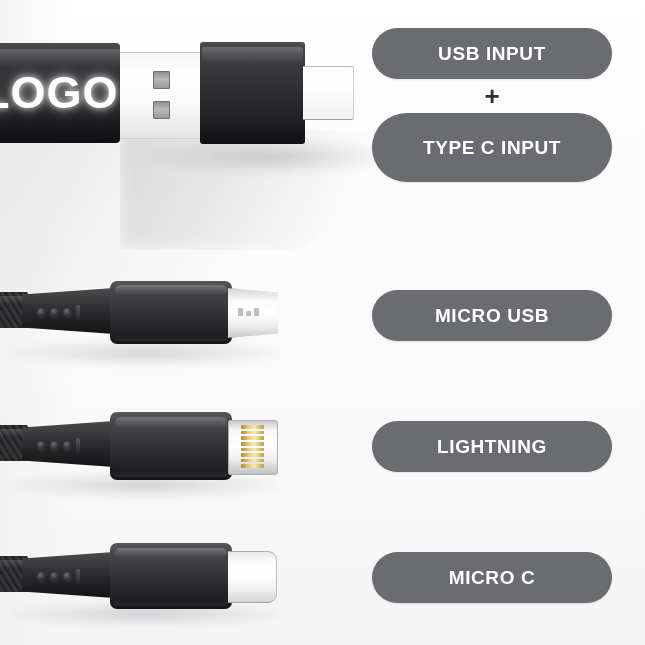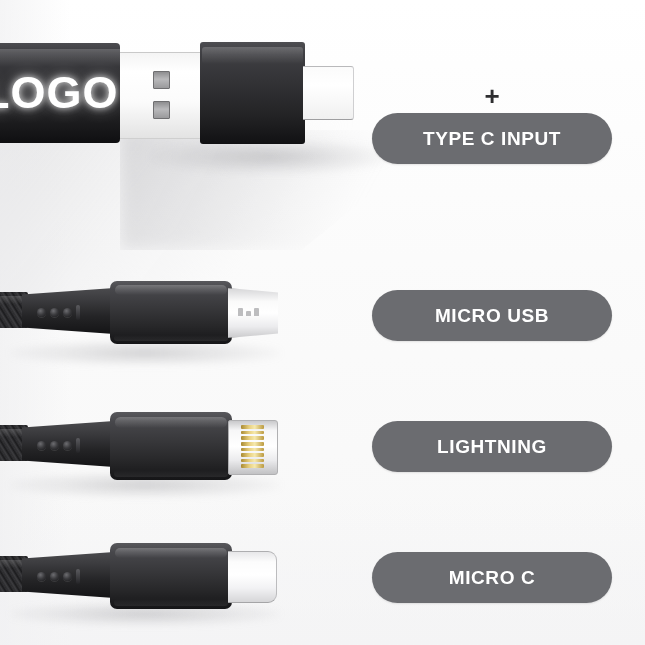--- a/index.html
+++ b/index.html
@@ -367,24 +367,27 @@
       <div class="dimple"></div>
       <div class="dimple"></div>
       <div class="dimple-bar"></div>
     </div>
 
     <div class="plug-body" style="left:110px; top:543px; width:122px; height:66px;"></div>
 
     <div class="c-tip" style="left:228px; top:551px; width:48px; height:50px;"></div>
   </div>
 
+  <div class="label-pill" style="left:372px; top:28px; width:240px; height:51px;">
+    <span>USB INPUT</span>
+  </div>
 
   <div class="plus-sign" style="left:372px; top:83px; width:240px;">+</div>
 
-  <div class="label-pill" style="left:372px; top:113px; width:240px; height:51px;">
+  <div class="label-pill" style="left:372px; top:113px; width:240px; height:69px;">
     <span>TYPE C INPUT</span>
   </div>
 
   <div class="label-pill" style="left:372px; top:290px; width:240px; height:51px;">
     <span>MICRO USB</span>
   </div>
 
   <div class="label-pill" style="left:372px; top:421px; width:240px; height:51px;">
     <span>LIGHTNING</span>
   </div>

